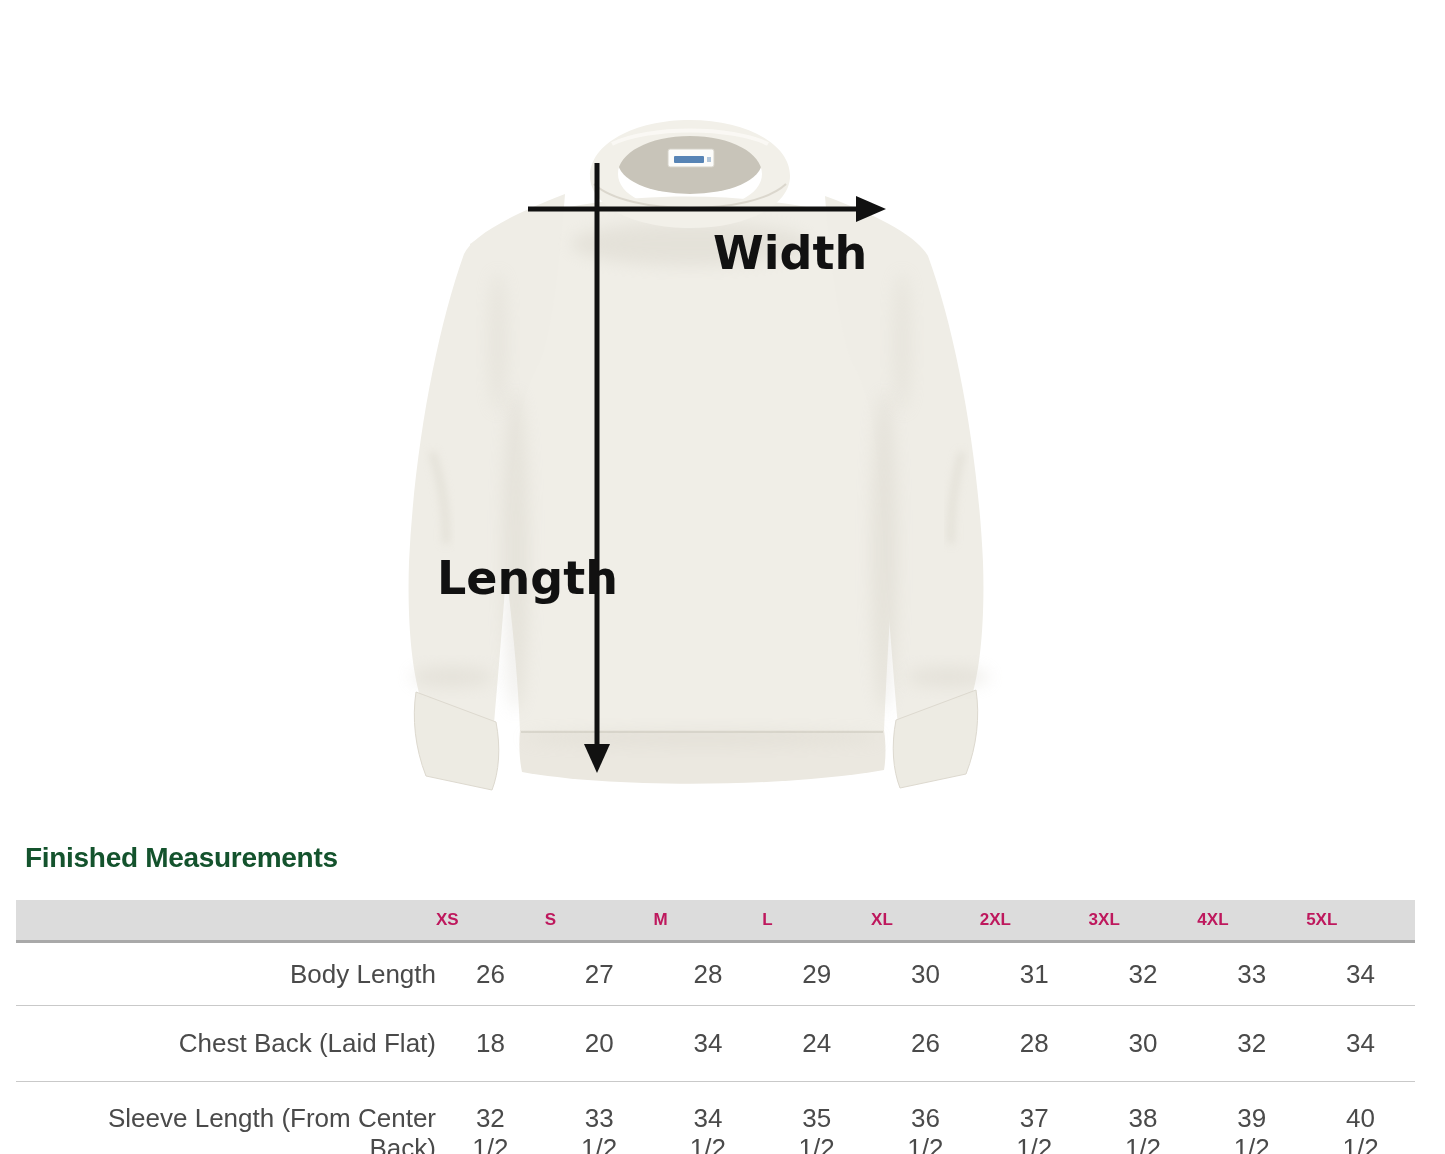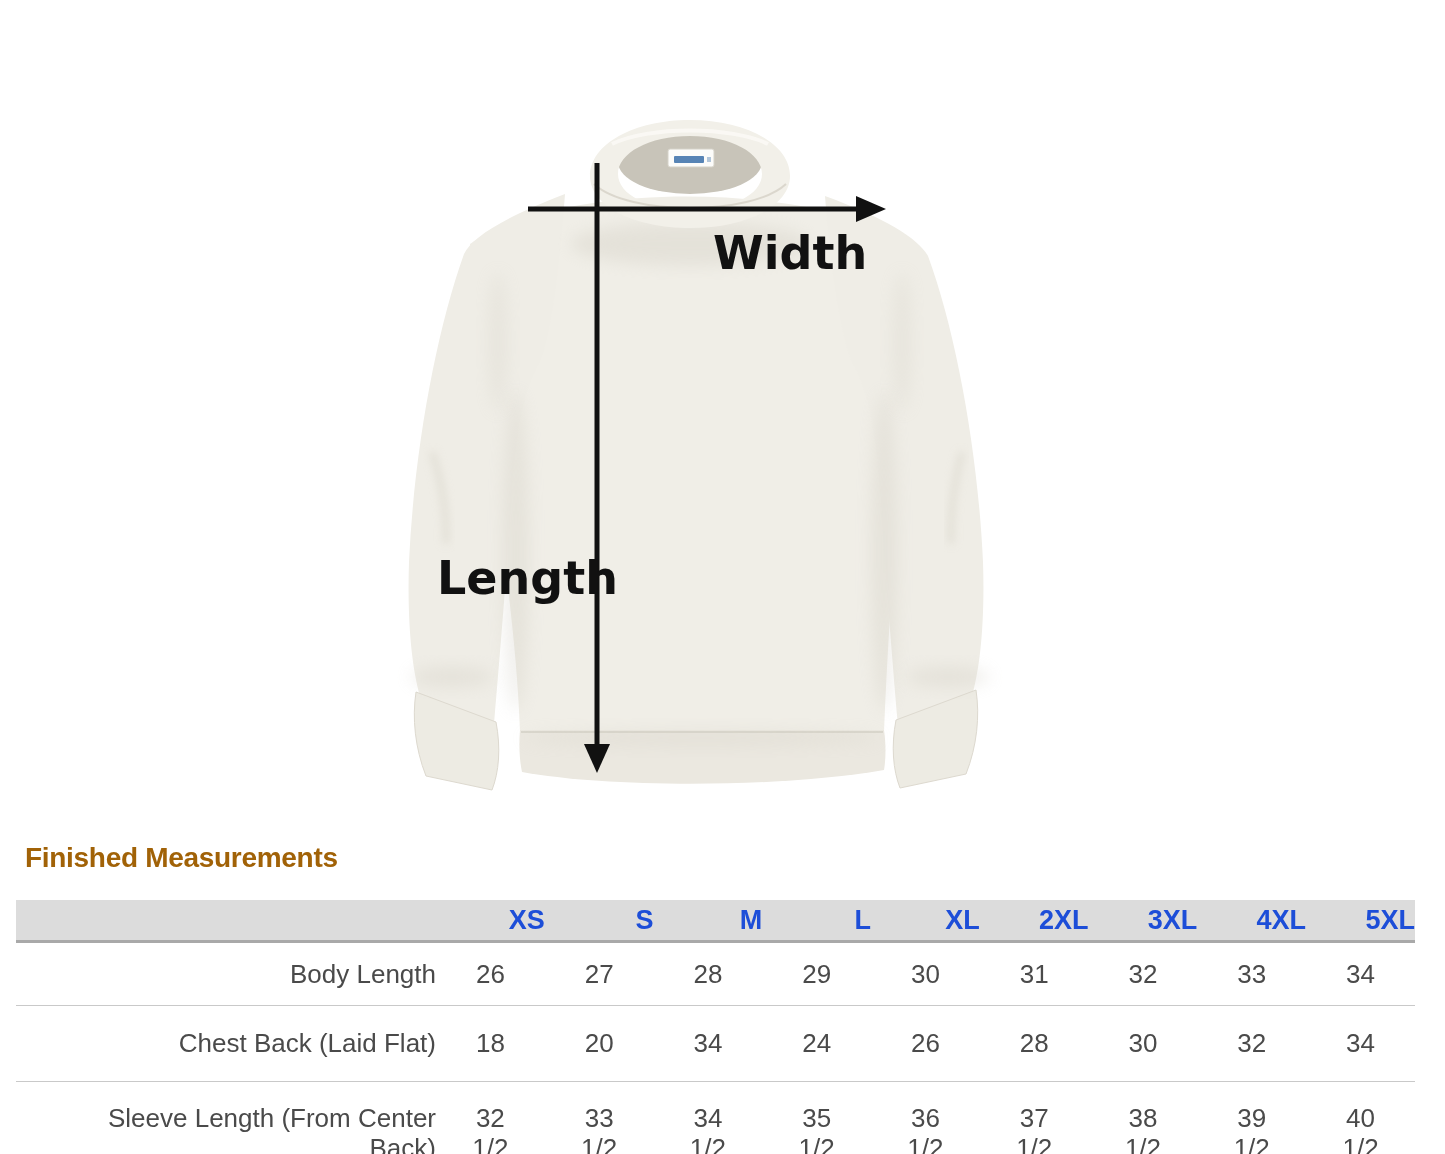--- a/index.html
+++ b/index.html
@@ -5,29 +5,29 @@
   html,body{margin:0;padding:0;background:#ffffff;}
   body{font-family:"Liberation Sans", sans-serif;}
   #page{position:relative;width:1445px;height:1154px;background:#ffffff;overflow:hidden;margin-top:32px;}
 
   
   #diagram-svg{position:absolute;left:0;top:0;}
 
   
   .fm-title{
     position:absolute;left:25px;top:810px;
-    font-size:28px;font-weight:bold;color:#a16207;letter-spacing:-0.3px;
+    font-size:28px;font-weight:bold;color:#14532d;letter-spacing:-0.3px;
   }
   .fm-table-wrap{position:absolute;left:16px;top:868px;width:1399px;}
   table.fm{border-collapse:collapse;table-layout:fixed;width:1399px;
     color:#4a4a4a;font-size:26px;}
   table.fm col.lbl{width:420px;}
   table.fm th{
-    background:#dcdcdc;font-weight:bold;font-size:27px;color:#1d4ed8;
-    height:40px;text-align:right;padding:0;border-bottom:3px solid #a9a9a9;
+    background:#dcdcdc;font-weight:bold;font-size:17px;color:#be185d;
+    height:40px;text-align:left;padding:0;border-bottom:3px solid #a9a9a9;
   }
   table.fm th.corner{background:#dcdcdc;}
   table.fm td{padding:0;text-align:center;}
   table.fm td.lbl{text-align:right;padding-left:19px;white-space:pre-line;}
   tr.r1 td{height:62px;border-bottom:1px solid #c9c9c9;vertical-align:middle;}
   tr.r2 td{height:75px;border-bottom:1px solid #c9c9c9;vertical-align:middle;}
   tr.r3 td{height:106px;vertical-align:top;padding-top:21px;line-height:30px;}
   .val{display:inline-block;text-align:center;white-space:pre-line;}
 </style>
 </head>

